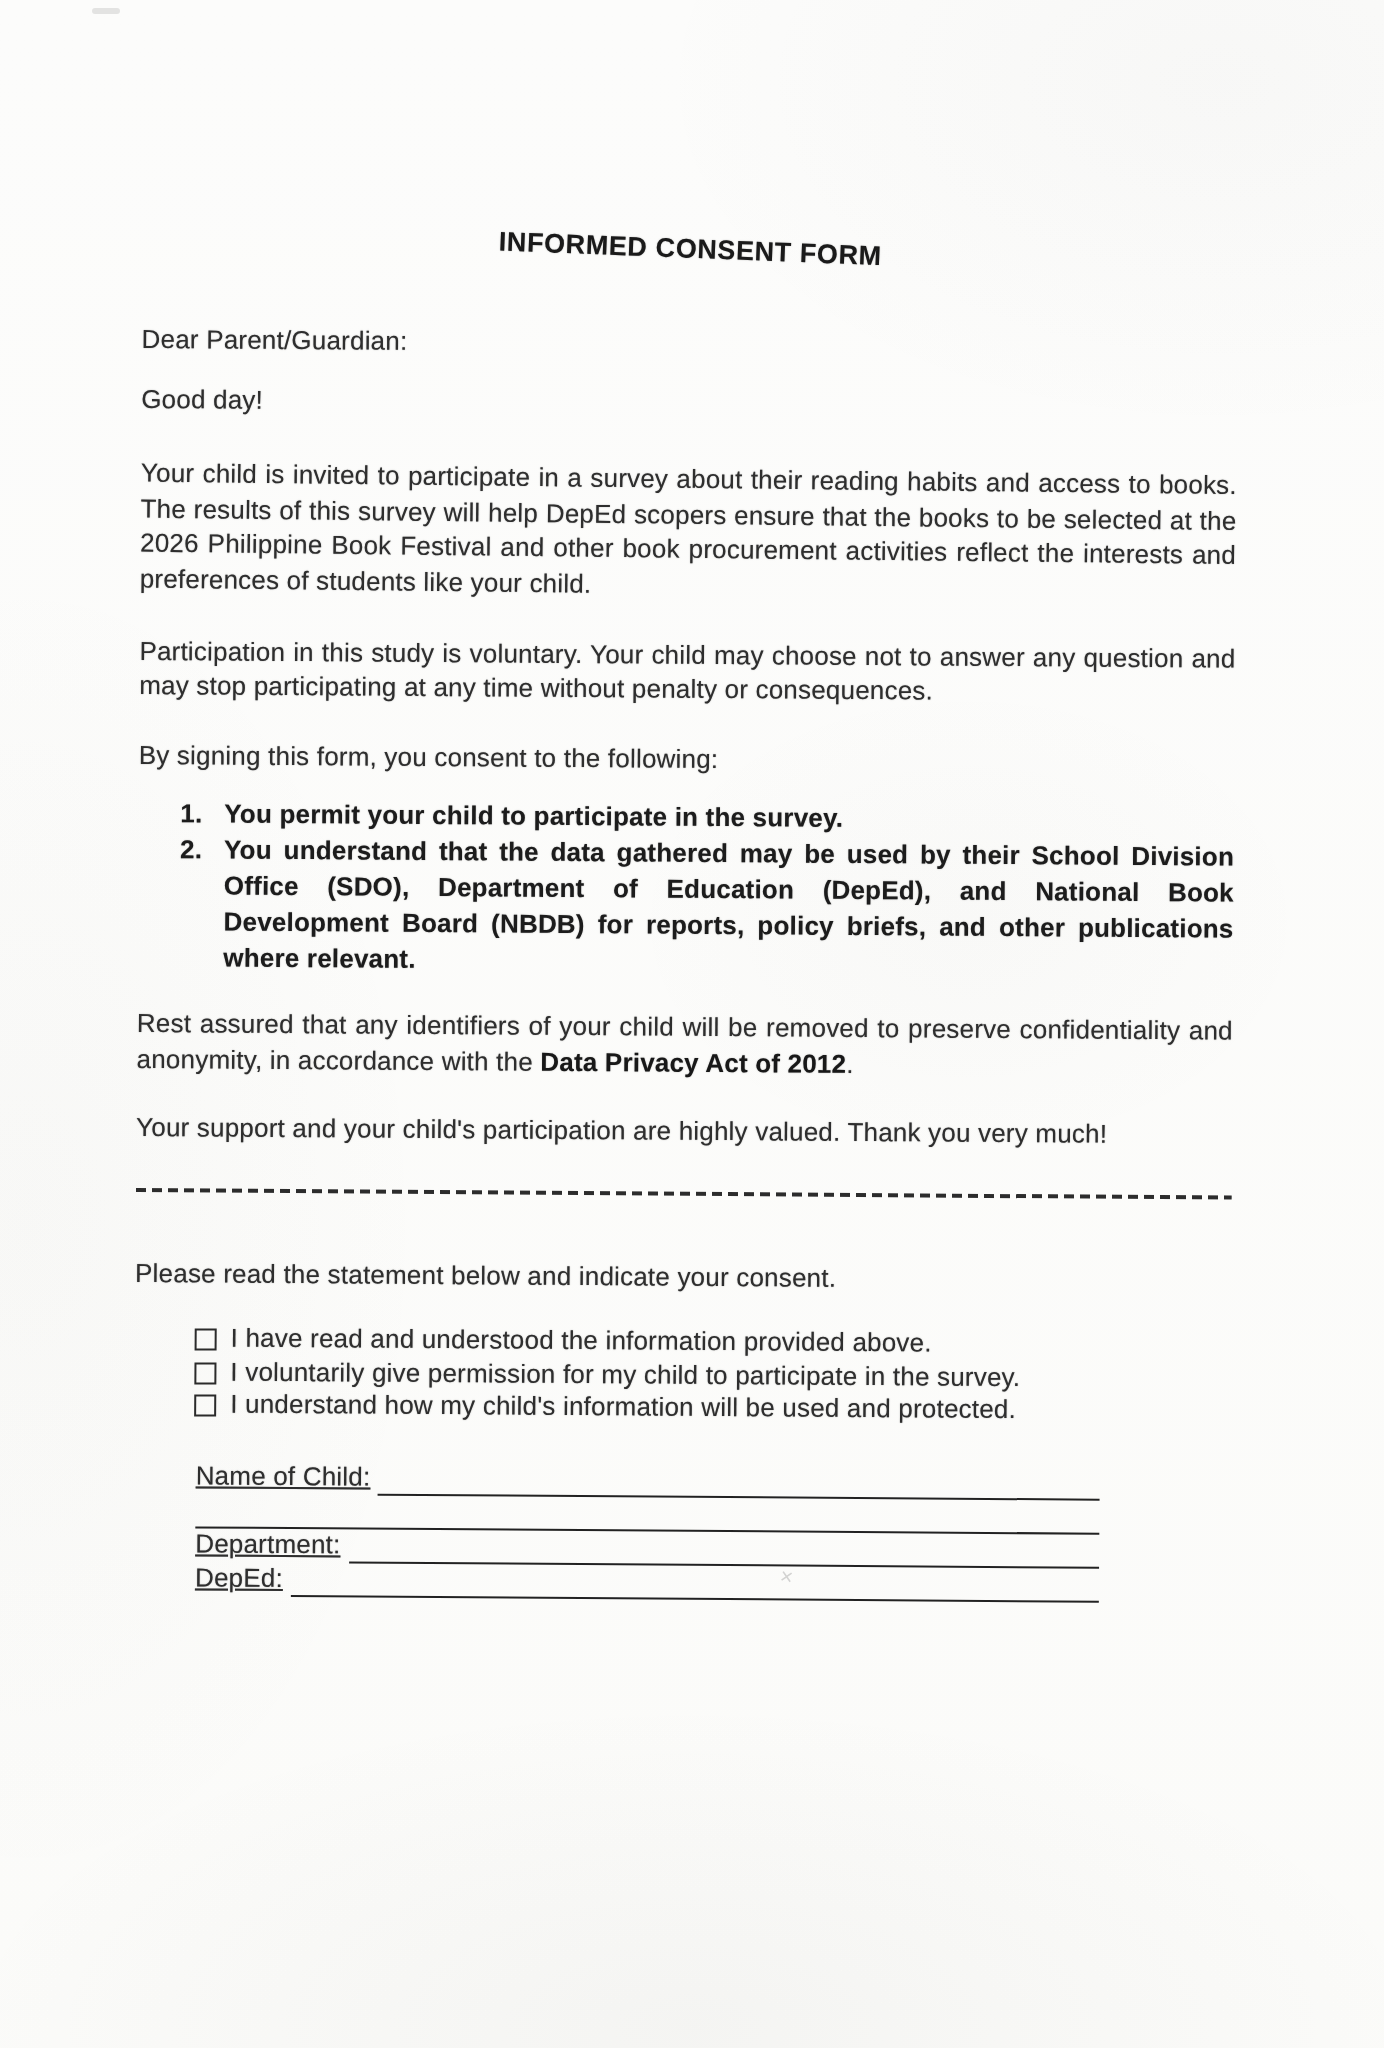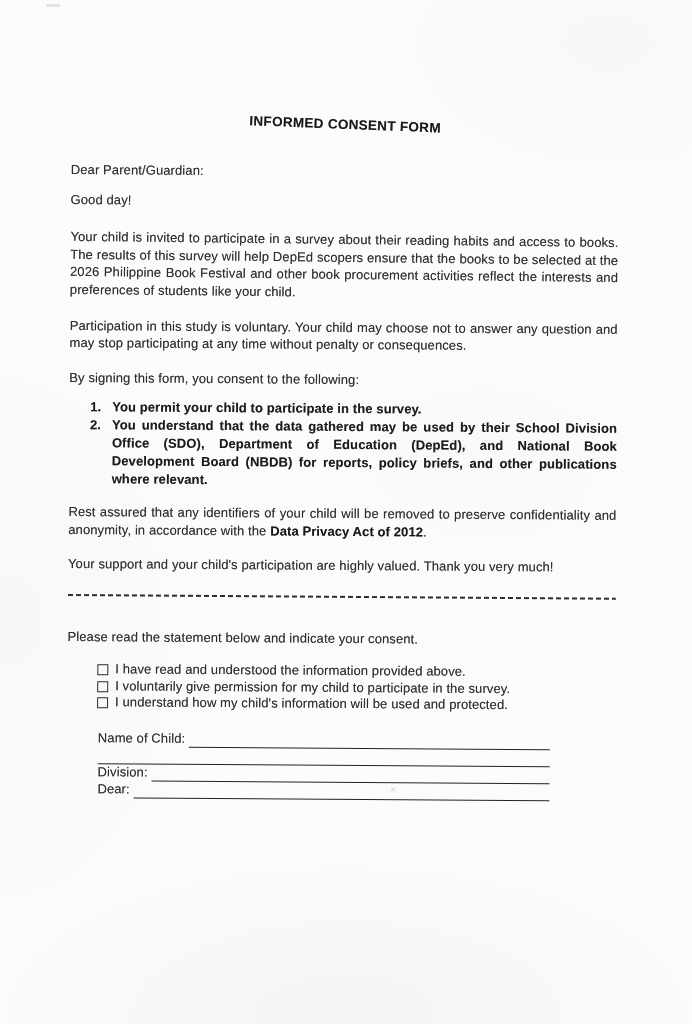--- a/index.html
+++ b/index.html
@@ -65,21 +65,21 @@
   .checkbox-row { display: flex; align-items: flex-start; }
   .checkbox-box {
     flex: 0 0 auto;
     width: 9px; height: 9px;
     border: 1.5px solid #2b2b2b;
     margin: 3px 7px 0 0;
     background: transparent;
   }
   .fields { margin-top: 19px; margin-left: 31px; width: 452px; }
   .field-row { display: flex; align-items: flex-end; height: 17px; }
-  .field-label { white-space: nowrap; padding-right: 4px; }
+  .field-label { white-space: nowrap; padding-right: 4px; text-decoration: underline; }
   .field-line {
     flex: 1;
     border-bottom: 1.5px solid #222222;
     height: 13px;
   }
   .smudge-x {
     position: absolute;
     left: 390px; top: 783px;
     font-size: 11px;
     color: rgba(70,70,70,0.22);
@@ -148,24 +148,24 @@
 
     <div class="fields">
       <div class="field-row">
         <span class="field-label">Name of Child:</span>
         <span class="field-line"></span>
       </div>
       <div class="field-row">
         <span class="field-line"></span>
       </div>
       <div class="field-row">
-        <span class="field-label">Division:</span>
+        <span class="field-label">Department:</span>
         <span class="field-line"></span>
       </div>
       <div class="field-row">
-        <span class="field-label">Dear:</span>
+        <span class="field-label">DepEd:</span>
         <span class="field-line"></span>
       </div>
     </div>
 
   </div>
   <div class="smudge-x">×</div>
 </div>
 
 </body></html>

